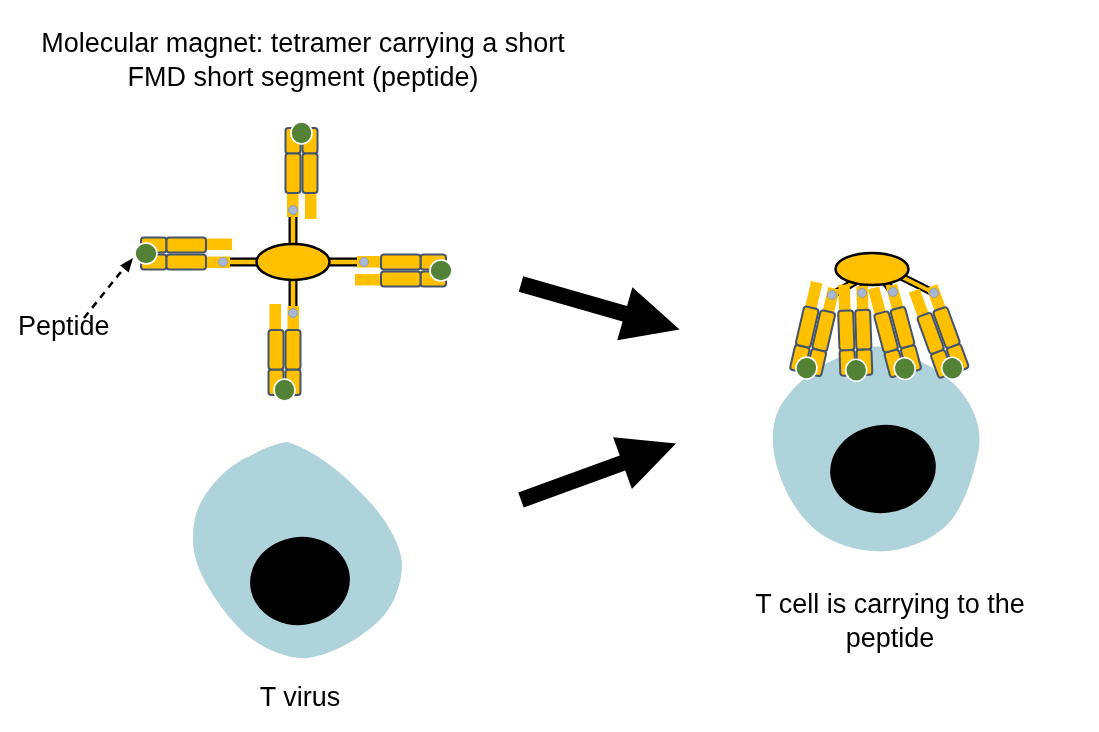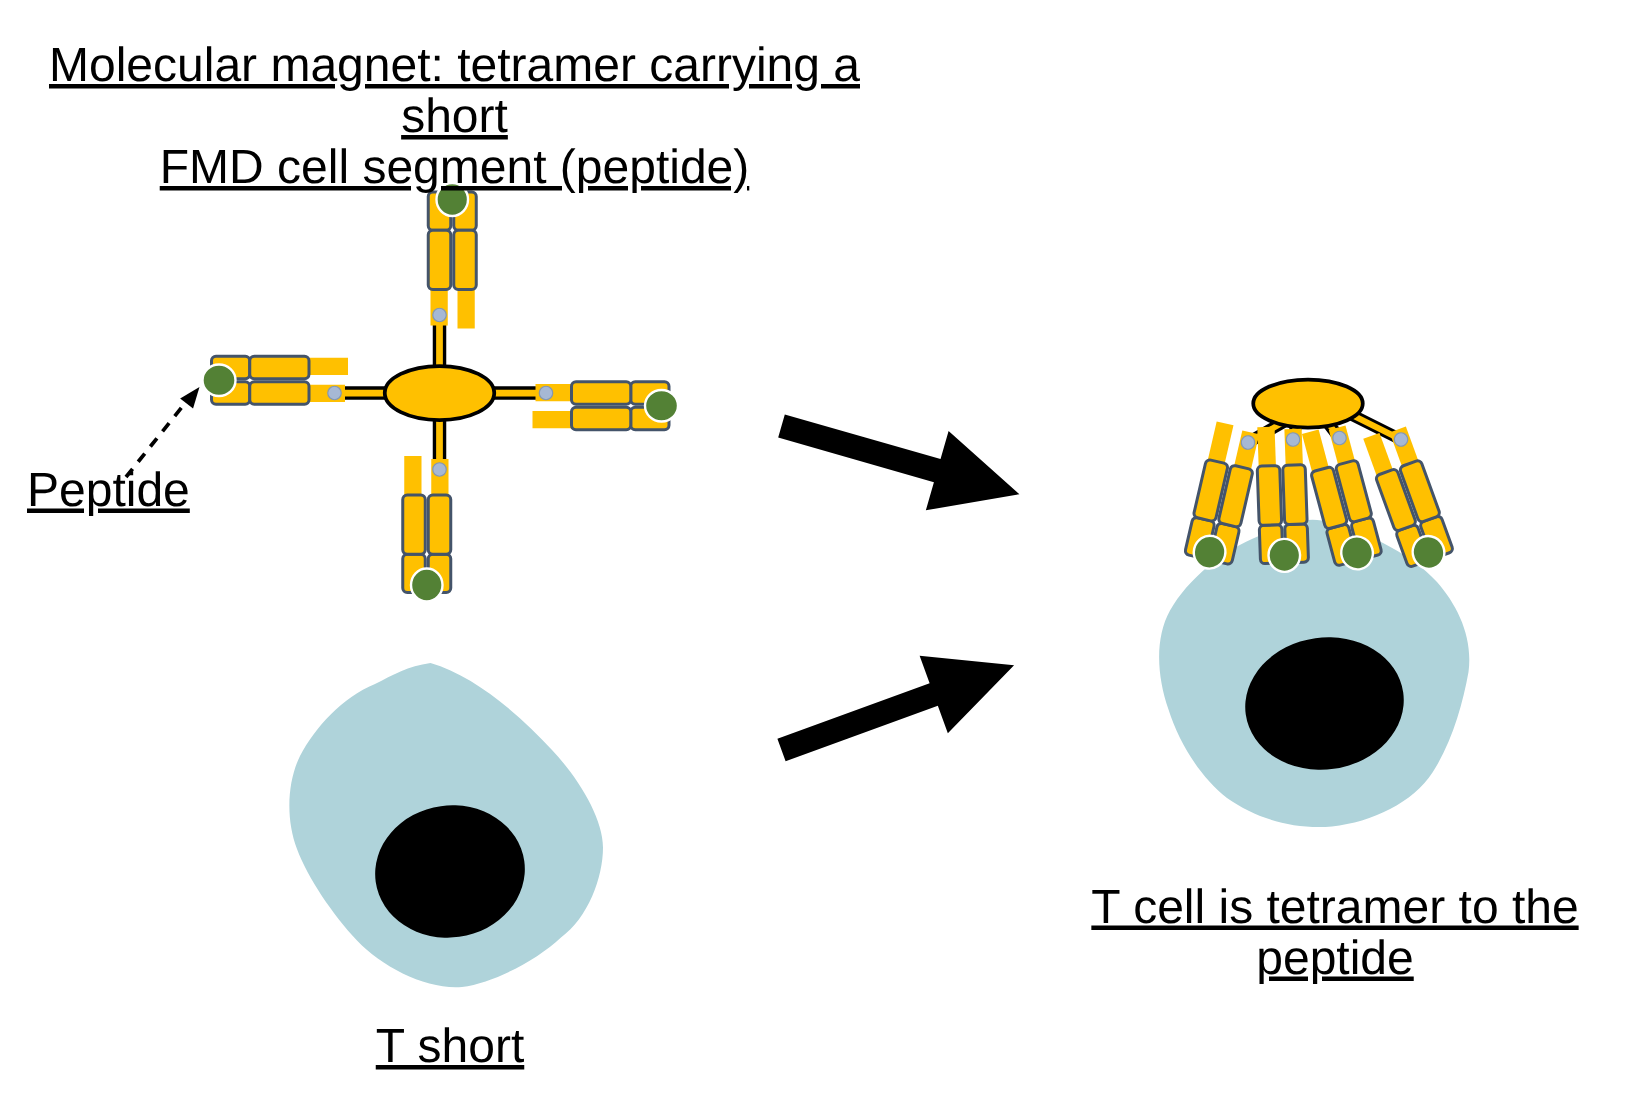--- a/index.html
+++ b/index.html
@@ -1,19 +1,19 @@
 <!DOCTYPE html>
 <html style="--gold: #FFC000; --outline: #44546A; --green: #538135; --dot_fill: #A6B8D4; --dot_stroke: #8497B0; --cell: #AFD3DA; --ink: #000000;"><head>
 <meta charset="utf-8">
 <style>
   html,body{margin:0;padding:0;background:#fff;}
   #stage{position:relative;width:1099px;height:732px;background:#fff;overflow:hidden;
          font-family:"Liberation Sans", sans-serif;color:#000;}
   #stage svg{position:absolute;left:0;top:0;}
-  .label{position:absolute;font-size:32px;line-height:34px;white-space:nowrap;text-decoration:underline;}
+  .label{position:absolute;font-size:27px;line-height:34px;white-space:nowrap;}
   .label.center{text-align:center;white-space:normal;}
   
   .blk{fill:var(--gold,#FFC000);stroke:var(--outline,#44546A);stroke-width:2;}
   .tail{fill:var(--gold,#FFC000);}
   .pept{fill:var(--green,#538135);stroke:#ffffff;stroke-width:1.6;}
   .dot{fill:var(--dot_fill,#A6B8D4);stroke:var(--dot_stroke,#8497B0);stroke-width:0.8;}
   .linB{stroke:var(--ink,#000000);stroke-width:9;fill:none;}
   .linG{stroke:var(--gold,#FFC000);stroke-width:4.5;fill:none;}
   .legB{stroke:var(--ink,#000000);stroke-width:8;fill:none;}
   .legG{stroke:var(--gold,#FFC000);stroke-width:4;fill:none;}
@@ -111,25 +111,25 @@
 
       <use href="#mhc-unit" transform="translate(832,295) rotate(193)"></use>
       <use href="#mhc-unit" transform="translate(862,293) rotate(178)"></use>
       <use href="#mhc-unit" transform="translate(893,292) rotate(165)"></use>
       <use href="#mhc-unit" transform="translate(934,293) rotate(160)"></use>
     </g>
   </svg>
 
   <div class="label center" style="left:20px;top:26px;width:566px;">
     <div>Molecular magnet: tetramer carrying a short</div>
-    <div>FMD cell segment (peptide)</div>
+    <div>FMD short segment (peptide)</div>
   </div>
 
   <div class="label" style="left:18px;top:309px;">Peptide</div>
 
-  <div class="label center" style="left:200px;top:680px;width:200px;">T short</div>
+  <div class="label center" style="left:200px;top:680px;width:200px;">T virus</div>
 
   <div class="label center" style="left:690px;top:587px;width:400px;">
-    <div>T cell is tetramer to the</div>
+    <div>T cell is carrying to the</div>
     <div>peptide</div>
   </div>
 
 </div>
 
 </body></html>

